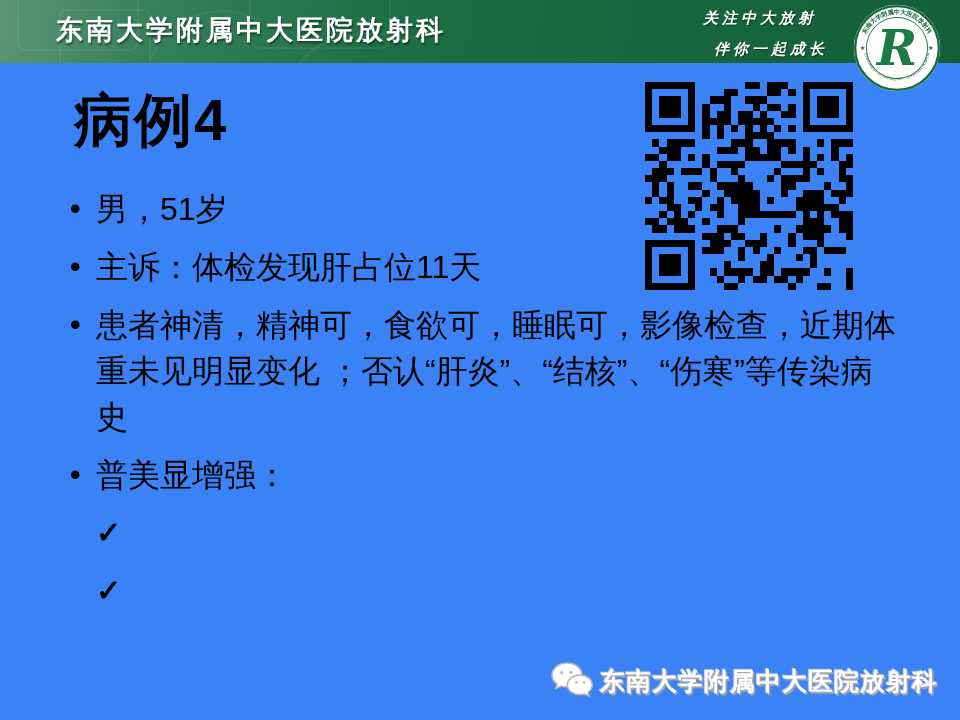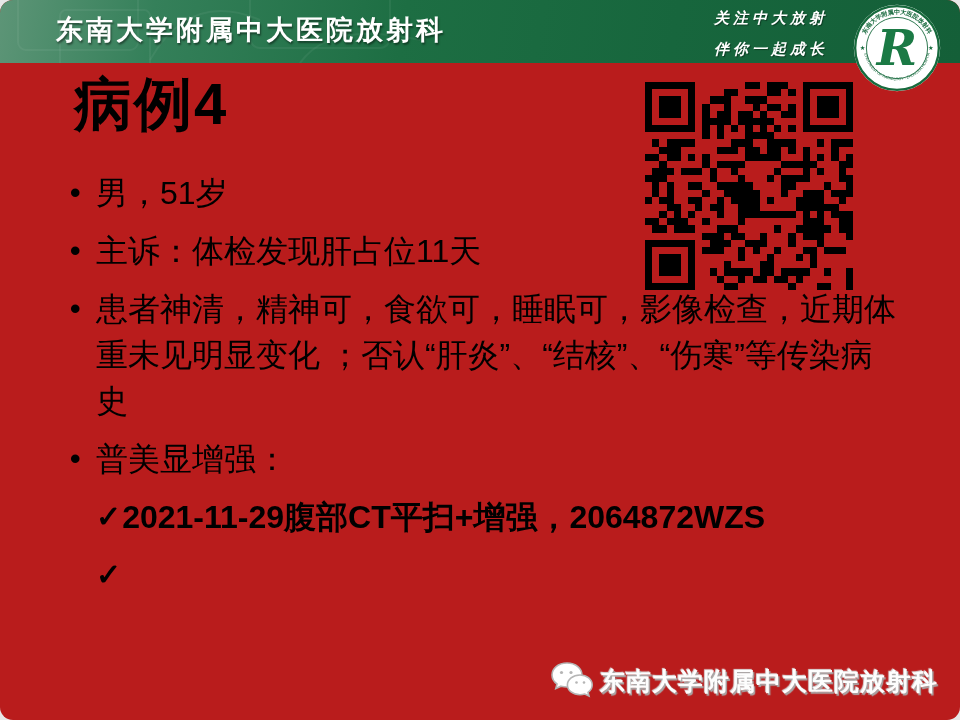--- a/index.html
+++ b/index.html
@@ -1,50 +1,49 @@
 <!DOCTYPE html>
 <html><head>
 <meta charset="utf-8">
 <style>
   * { margin:0; padding:0; box-sizing:border-box; }
   html,body { background:#e8e8e8; }
   .slide {
     position:relative; width:960px; height:720px; margin:0 auto;
-    background:#b91c1c; overflow:hidden;
+    background:#3b82f6; overflow:hidden;
     font-family:"Liberation Sans", sans-serif;
-    border-radius:13px;
   }
   
   .banner {
     position:absolute; top:0; left:0; width:960px; height:63px;
     background:linear-gradient(100deg,#5d9577 0%,#35805a 16%,#1d6e43 42%,#17663d 70%,#145f38 100%);
   }
   .banner .watermark { position:absolute; left:0; top:0; height:63px; width:420px; opacity:.35; }
   .banner-title {
     position:absolute; left:56px; top:0; height:63px; line-height:60px;
     color:#ffffff; font-size:27px; font-weight:bold; letter-spacing:3px;
     font-family:"DejaVu Serif","Liberation Serif",serif;
     text-shadow:1px 2px 2px rgba(0,0,0,.45);
     white-space:nowrap;
   }
   .slogan {
     position:absolute; right:132px; top:9px; color:#ffffff;
     font-family:Liberation Serif, serif;
     font-style:italic; font-weight:bold; font-size:15px; letter-spacing:4px;
-    text-shadow:1px 1px 1px rgba(0,0,0,.4); text-align:right; white-space:nowrap;
+    text-shadow:1px 1px 1px rgba(0,0,0,.4); text-align:center; white-space:nowrap;
   }
   .slogan-line2 { margin-left:22px; margin-top:12px; }
   
   .logo { position:absolute; left:852px; top:3px; width:90px; height:90px; z-index:3; }
   .logo svg { width:100%; height:100%; display:block; }
   
   .qr { position:absolute; left:645px; top:82px; width:208px; height:208px; z-index:2; }
   .qr svg { width:100%; height:100%; display:block; shape-rendering:crispEdges; }
   
-  .content { position:absolute; top:63px; left:0; width:960px; padding:9px 50px 0 70px; color:#000; }
+  .content { position:absolute; top:63px; left:0; width:960px; padding:25px 50px 0 70px; color:#000; }
   .page-title {
     font-size:58px; line-height:64px; font-weight:800; letter-spacing:2px;
     margin-left:4px; margin-bottom:34px; color:#000;
     font-family:"Liberation Sans","DejaVu Sans",sans-serif;
   }
   .bullets { list-style:none; }
   .b-row { display:flex; align-items:flex-start; margin-bottom:12px; }
   .b-dot {
     flex:0 0 26px; font-size:30px; line-height:46px; color:#000; font-weight:bold;
   }
@@ -131,21 +130,20 @@
       <li class="b-row">
         <span class="b-dot">•</span>
         <span class="b-text">患者神清，精神可，食欲可，睡眠可，影像检查，近期体重未见明显变化 ；否认“肝炎”、“结核”、“伤寒”等传染病史</span>
       </li>
       <li class="b-row">
         <span class="b-dot">•</span>
         <span class="b-text">普美显增强：</span>
       </li>
       <li class="c-row">
         <span class="c-mark">✓</span>
-        <span class="c-text">2021-11-29腹部CT平扫+增强，2064872WZS</span>
       </li>
       <li class="c-row">
         <span class="c-mark">✓</span>
       </li>
     </ul>
   </div>
 
   <div class="footer">
     <svg class="wechat" viewBox="0 0 46 42" aria-hidden="true">
       <g fill="#ffffff" stroke="#b5b5b5" stroke-width="1.6">

